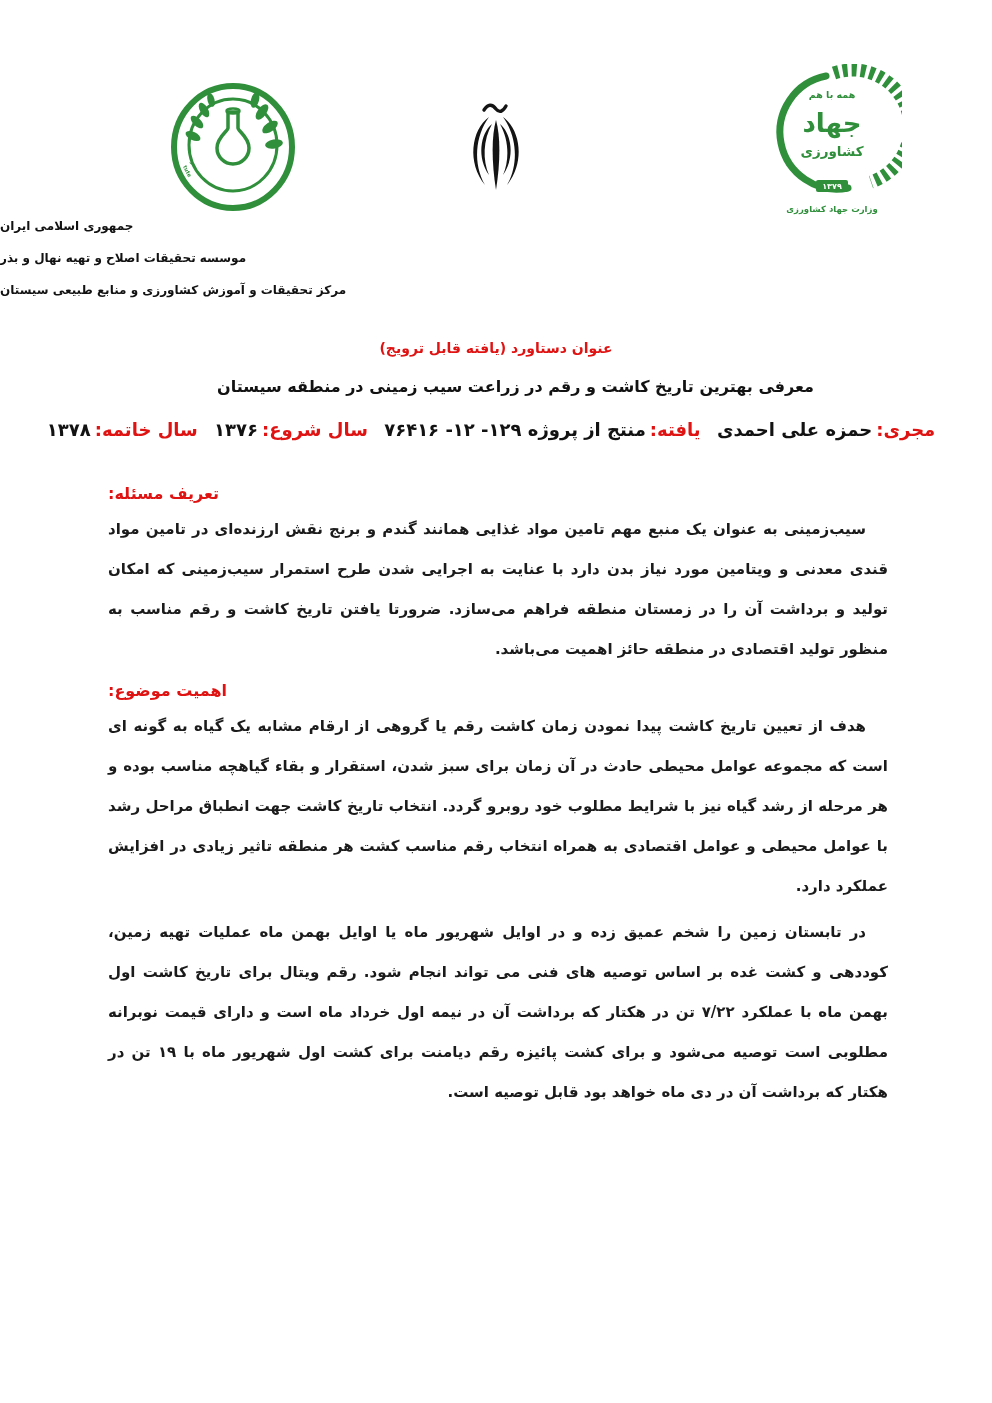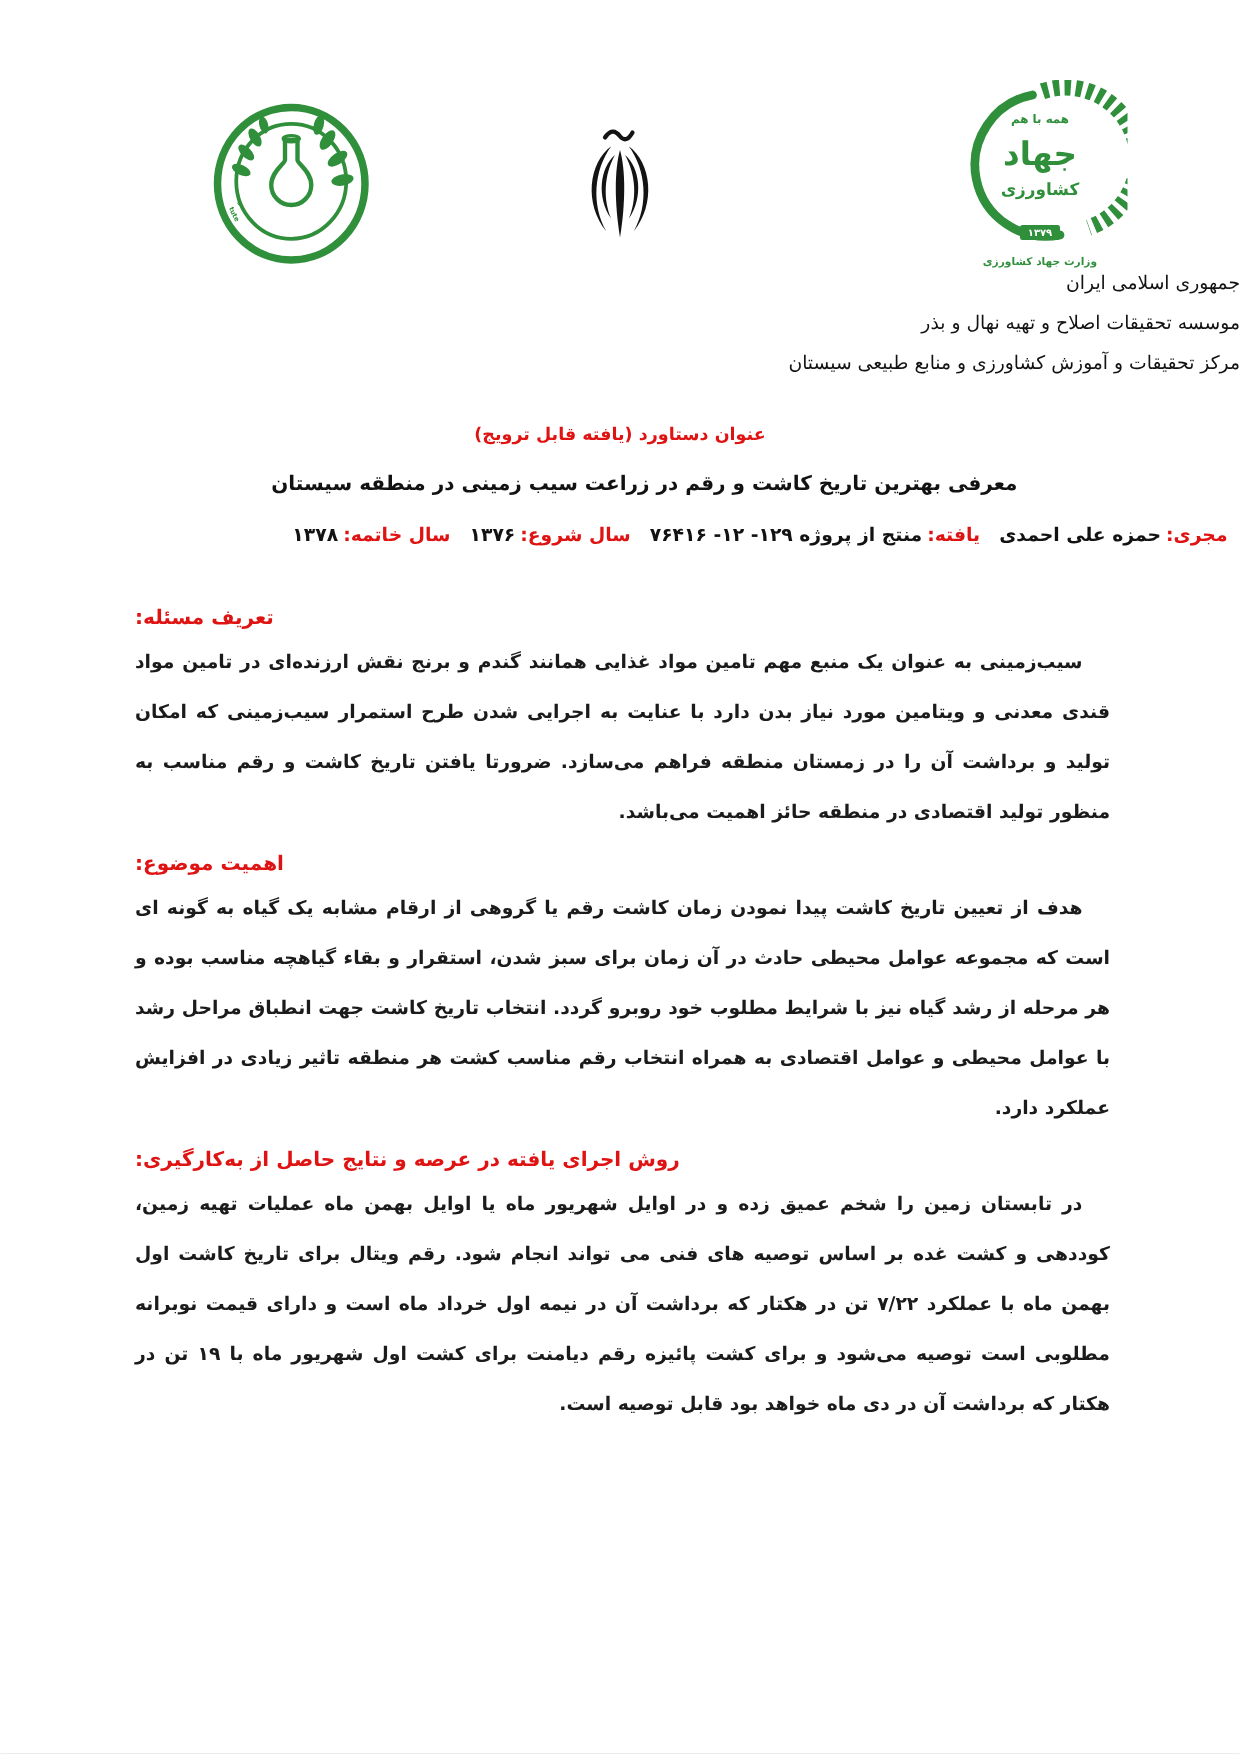--- a/index.html
+++ b/index.html
@@ -15,33 +15,33 @@
   }
   
   .logo-left{position:absolute;left:170px;top:82px;width:126px;height:130px;}
   .emblem{position:absolute;left:464px;top:100px;width:64px;height:96px;}
   .logo-right{position:absolute;left:768px;top:64px;width:134px;height:160px;}
   svg{display:block;width:100%;height:100%;}
 
   
   .org-block{
     position:absolute;top:210px;left:0;right:0;
-    text-align:right;font-weight:normal;font-size:15px;line-height:32px;color:#121212;
+    text-align:left;font-weight:bold;font-size:12px;line-height:32px;color:#121212;
   }
   .title-red{
     position:absolute;top:340px;left:0;right:0;
     text-align:center;font-weight:bold;font-size:14px;
   }
   .subtitle{
     position:absolute;top:377px;left:0;right:0;
     text-align:center;font-weight:bold;font-size:16px;color:#121212;margin-left:39px;
   }
   .meta{
     position:absolute;top:419px;left:0;right:0;
-    text-align:right;font-weight:bold;font-size:15px;color:#121212;
+    text-align:center;font-weight:bold;font-size:18px;color:#121212;
   }
   .meta .lbl{margin-inline-start:10px;}
   .meta .val{margin-inline-start:4px;}
 
   
   .body-block{
     position:absolute;top:472px;right:104px;left:108px;color:#1b1b1b;
   }
   .sec-head{
     font-size:16px;font-weight:bold;margin:12px 0 6px;text-align:left;
@@ -141,17 +141,16 @@
     <span class="lbl red">سال خاتمه:</span><span class="val">۱۳۷۸</span>
   </div>
 
   <div class="body-block">
     <h3 class="sec-head red">تعریف مسئله:</h3>
     <p class="sec-body">سیب‌زمینی به عنوان یک منبع مهم تامین مواد غذایی همانند گندم و برنج نقش ارزنده‌ای در تامین مواد قندی معدنی و ویتامین مورد نیاز بدن دارد با عنایت به اجرایی شدن طرح استمرار سیب‌زمینی که امکان تولید و برداشت آن را در زمستان منطقه فراهم می‌سازد. ضرورتا یافتن تاریخ کاشت و رقم مناسب به منظور تولید اقتصادی در منطقه حائز اهمیت می‌باشد.</p>
 
     <h3 class="sec-head red">اهمیت موضوع:</h3>
     <p class="sec-body">هدف از تعیین تاریخ کاشت پیدا نمودن زمان کاشت رقم یا گروهی از ارقام مشابه یک گیاه به گونه ای است که مجموعه عوامل محیطی حادث در آن زمان برای سبز شدن، استقرار و بقاء گیاهچه مناسب بوده و هر مرحله از رشد گیاه نیز با شرایط مطلوب خود روبرو گردد. انتخاب تاریخ کاشت جهت انطباق مراحل رشد با عوامل محیطی و عوامل اقتصادی به همراه انتخاب رقم مناسب کشت هر منطقه تاثیر زیادی در افزایش عملکرد دارد.</p>
 
-    <h3 class="sec-head red">روش اجرای یافته در عرصه و نتایج حاصل از به‌کارگیری:</h3>
     <p class="sec-body">در تابستان زمین را شخم عمیق زده و در اوایل شهریور ماه یا اوایل بهمن ماه عملیات تهیه زمین، کوددهی و کشت غده بر اساس توصیه های فنی می تواند انجام شود. رقم ویتال برای تاریخ کاشت اول بهمن ماه با عملکرد ۷/۲۲ تن در هکتار که برداشت آن در نیمه اول خرداد ماه است و دارای قیمت نوبرانه مطلوبی است توصیه می‌شود و برای کشت پائیزه رقم دیامنت برای کشت اول شهریور ماه با ۱۹ تن در هکتار که برداشت آن در دی ماه خواهد بود قابل توصیه است.</p>
   </div>
 
 </div>
 
 </body></html>

